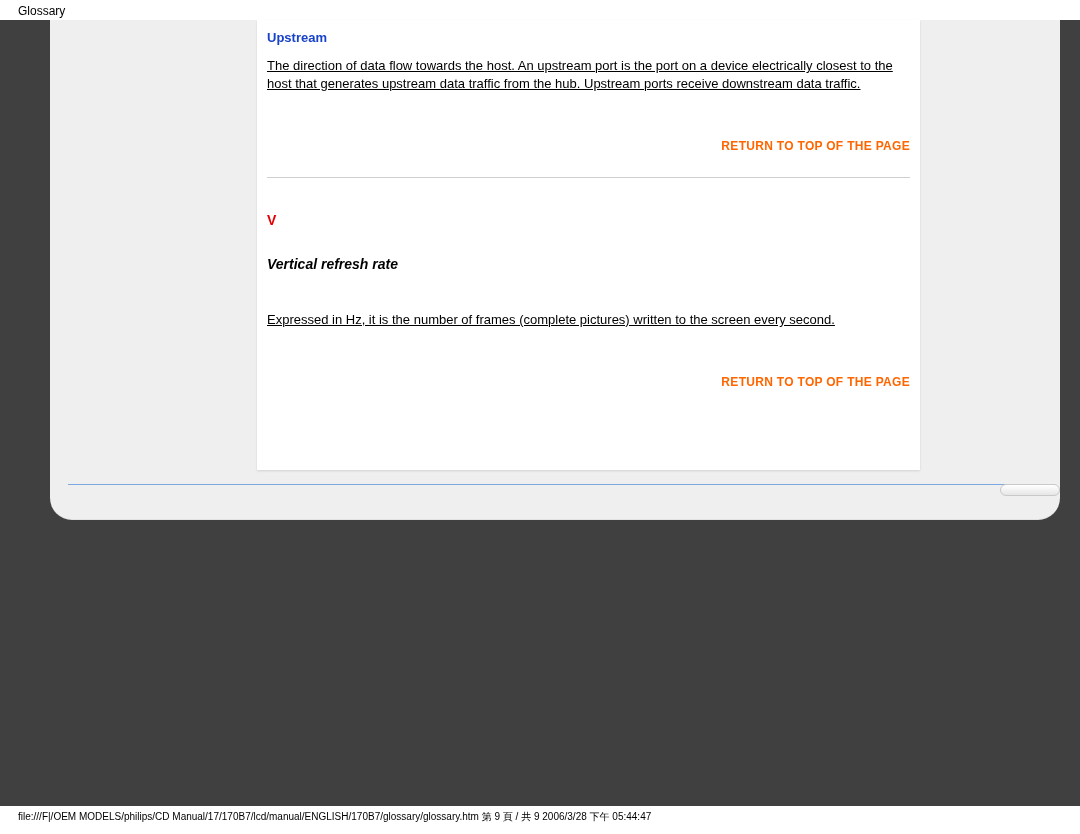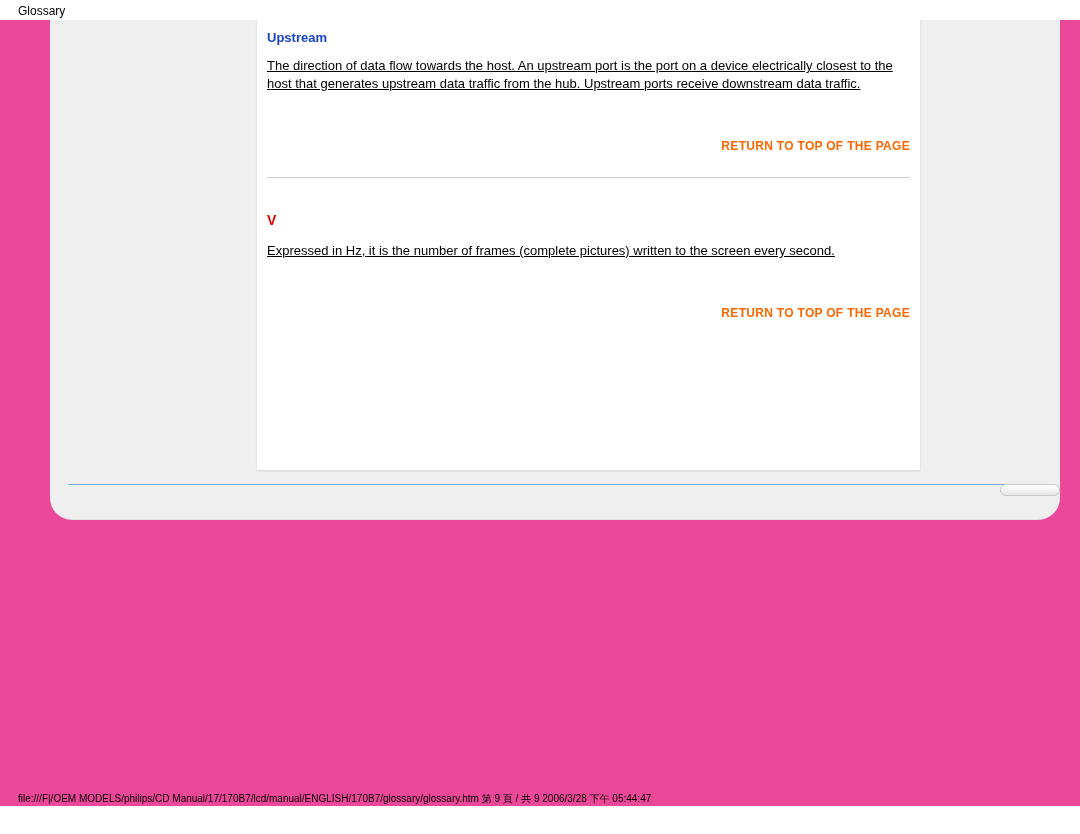--- a/index.html
+++ b/index.html
@@ -20,21 +20,21 @@
     font-size: 12px;
     color: #000;
     text-align: right;
   }
   .outer-bg {
     position: absolute;
     top: 20px;
     left: 0;
     right: 0;
     bottom: 28px;
-    background: #ec4899;
+    background: #404040;
   }
   .panel {
     position: absolute;
     top: 0;
     left: 50px;
     width: 1010px;
     height: 500px;
     background: #efefef;
     border-bottom-left-radius: 22px;
     border-bottom-right-radius: 22px;
@@ -97,21 +97,21 @@
   }
   .term-italic {
     font-style: italic;
     font-weight: bold;
     font-size: 14px;
     margin-top: 28px;
   }
   .footer-path {
     position: absolute;
     left: 18px;
-    bottom: 28px;
+    bottom: 10px;
     font-size: 10px;
     color: #000;
     white-space: nowrap;
   }
   .scroll-hint {
     position: absolute;
     right: 0;
     top: 464px;
     width: 60px;
     height: 12px;
@@ -135,21 +135,22 @@
 
         <div class="term-link">Upstream</div>
         <div class="body-text">The direction of data flow towards the host. An upstream port is the port on a device electrically closest to the host that generates upstream data traffic from the hub. Upstream ports receive downstream data traffic.</div>
 
         <a class="ret-link">RETURN TO TOP OF THE PAGE</a>
 
         <hr class="hr">
 
         <div class="section-letter">V</div>
 
-        <div class="body-text" style="margin-top:14px;">Expressed in Hz, it is the number of frames (complete pictures) written to the screen every second.</div>
+        <div class="term-italic">Vertical refresh rate</div>
+        <div class="body-text" style="margin-top:39px;">Expressed in Hz, it is the number of frames (complete pictures) written to the screen every second.</div>
 
         <a class="ret-link">RETURN TO TOP OF THE PAGE</a>
 
       </div>
     </div>
 
     <div class="panel-inner-rule"></div>
     <div class="scroll-hint"></div>
   </div>
 

